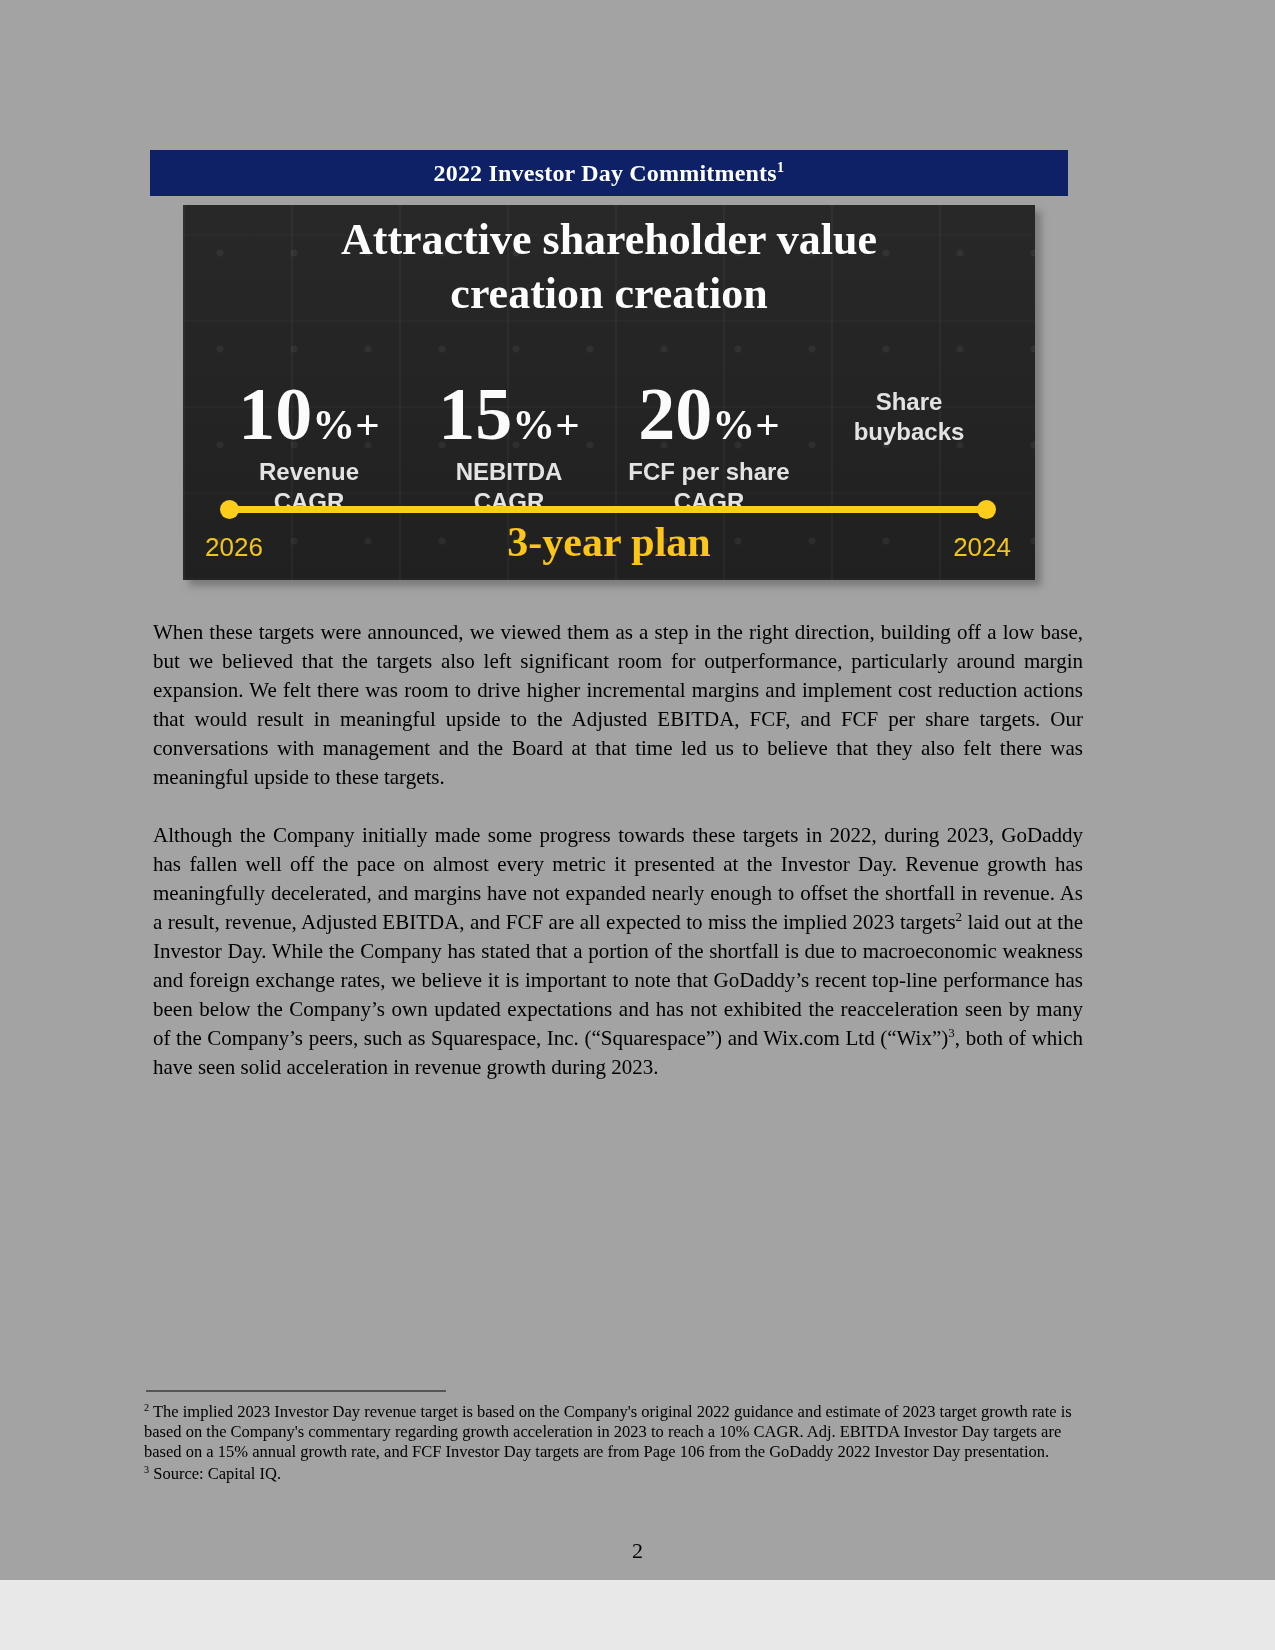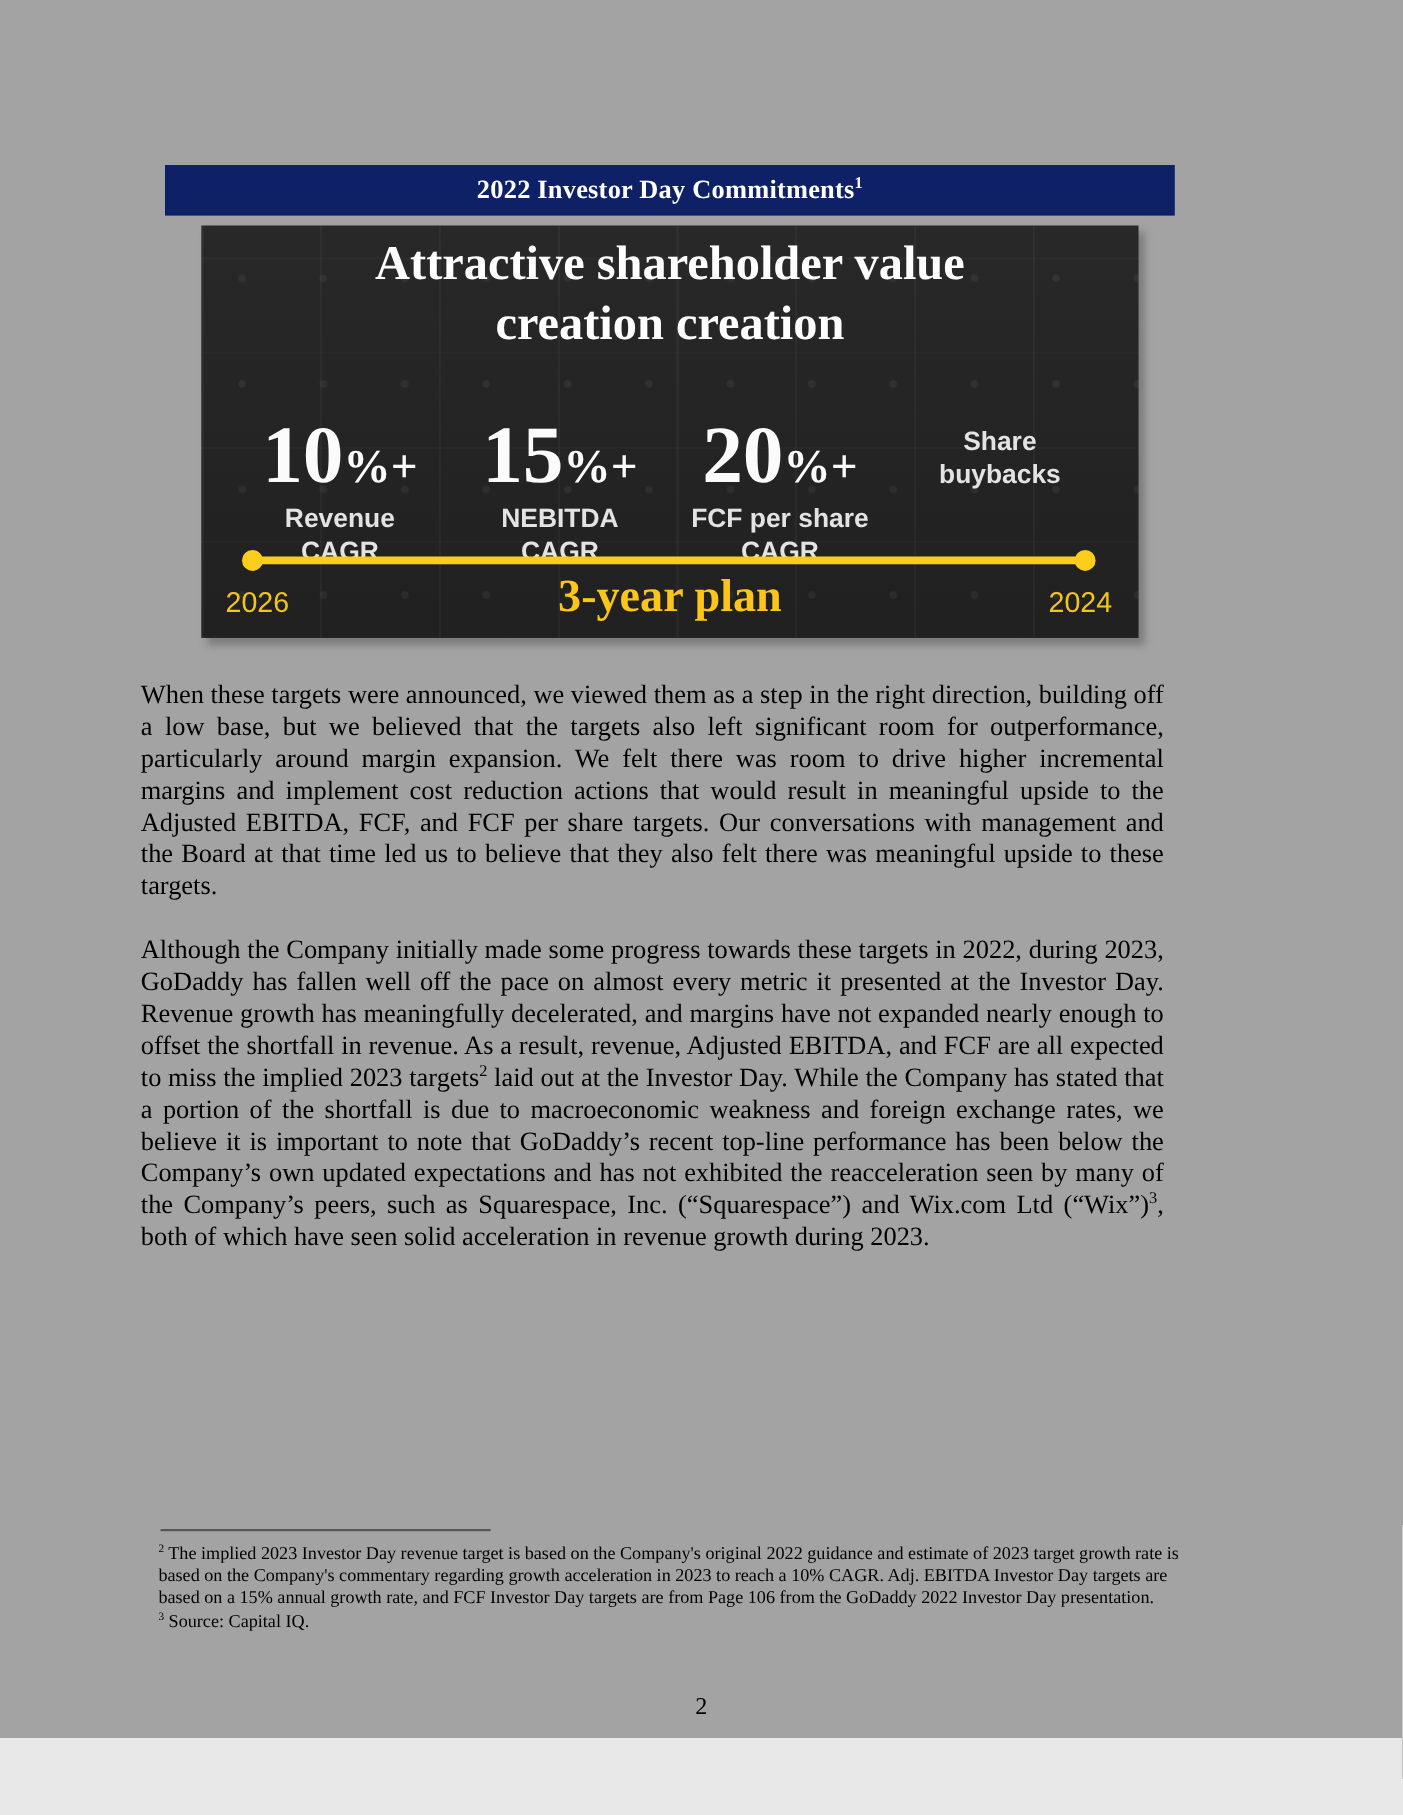--- a/index.html
+++ b/index.html
@@ -81,22 +81,22 @@
   .timeline-year.year-start{left:22px;}
   .timeline-year.year-end{right:24px;}
   .timeline-caption{
     position:absolute;top:313px;left:0;right:0;text-align:center;
     color:#fbc51a;font-family:"Liberation Serif", serif;
     font-weight:bold;font-size:42px;
   }
 
   
   .body-text{
-    position:absolute;top:618px;left:128px;width:930px;
-    font-size:24px;line-height:29px;text-align:justify;
+    position:absolute;top:618px;left:153px;width:930px;
+    font-size:21px;line-height:29px;text-align:justify;
   }
   .body-text p{margin:0 0 29px 0;}
   .body-text sup{font-size:0.62em;line-height:0;vertical-align:super;}
 
   
   .footnotes{
     position:absolute;top:1390px;left:144px;width:930px;
     font-size:16.5px;line-height:20px;
   }
   .footnote-rule{

